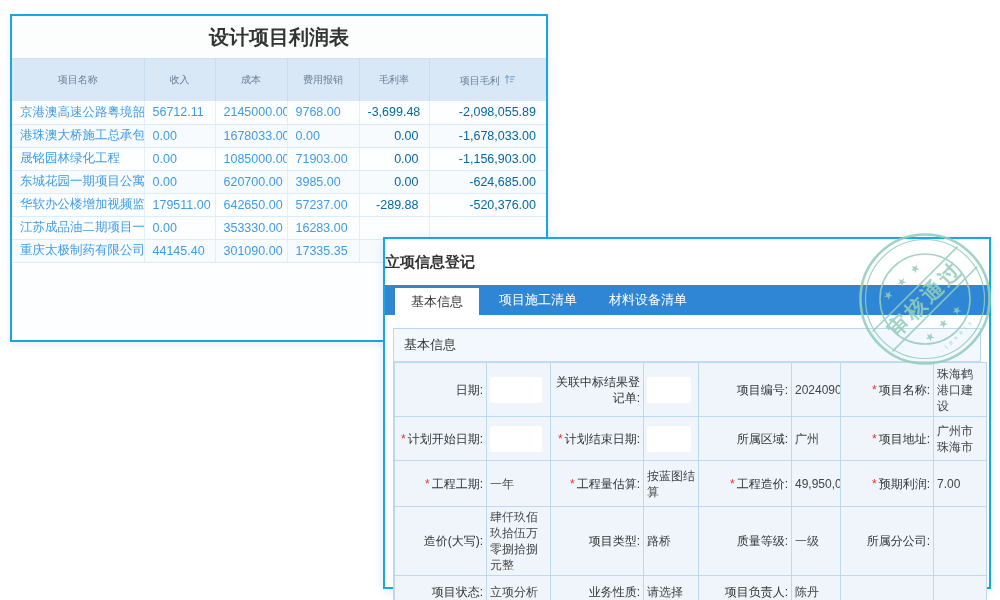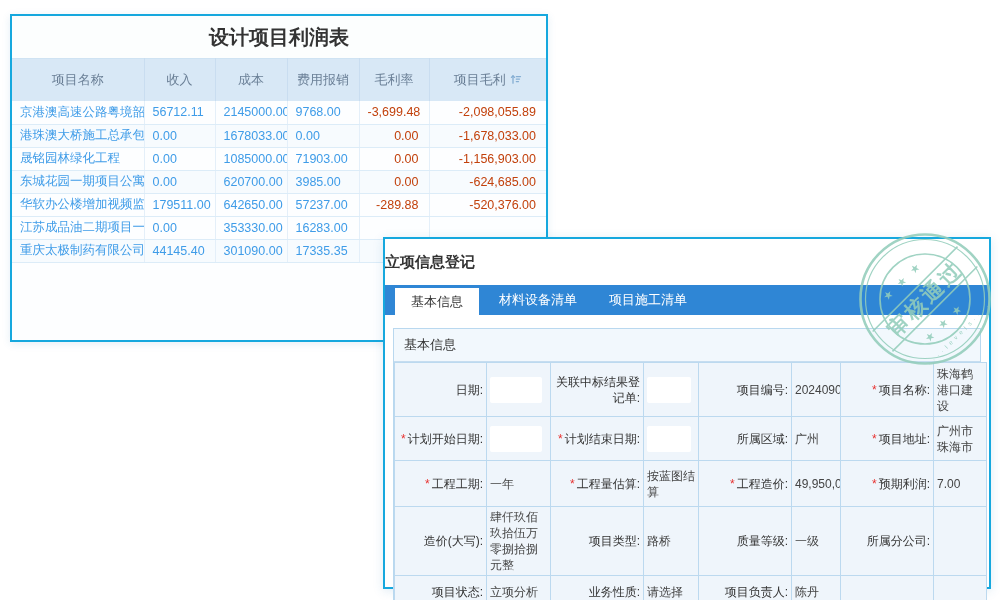--- a/index.html
+++ b/index.html
@@ -13,34 +13,34 @@
     position:absolute;left:10px;top:14px;width:538px;height:328px;
     background:#fdfeff;border:2px solid #16a8de;box-sizing:border-box;
     box-shadow:0 2px 8px rgba(40,120,180,.12);z-index:1;overflow:hidden;
   }
   .panel-title{
     height:42px;line-height:42px;text-align:center;font-size:20px;
     font-weight:bold;color:#333;background:#fcfefe;
   }
   table.profit{border-collapse:collapse;table-layout:fixed;width:534px;font-size:12.5px;}
   table.profit th{
-    background:#d8e8f6;color:#6a7f96;font-weight:normal;font-size:13px;
+    background:#d8e8f6;color:#6a7f96;font-weight:normal;font-size:10px;
     height:40px;text-align:center;border-right:1px solid #c9ddf0;
     border-top:1px solid #cfe3f3;overflow:hidden;white-space:nowrap;
   }
   table.profit th:last-child{border-right:none;}
   table.profit td{
     height:23px;border-bottom:1px solid #dcecf8;border-right:1px solid #e4eff9;
     padding:0 10px 0 8px;overflow:hidden;white-space:nowrap;box-sizing:border-box;
   }
   table.profit td:last-child{border-right:none;}
   table.profit tr.alt td{background:#f7fbfe;}
   td.c-name{color:#3f9ce8;text-align:left;}
   td.c-num{color:#3f9ce8;text-align:left;}
-  td.c-dark{color:#c2410c;text-align:right;}
+  td.c-dark{color:#0369a1;text-align:right;}
   .sort-icon{display:inline-block;vertical-align:-1px;margin-left:4px;}
   
   .reg-panel{
     position:absolute;left:383px;top:237px;width:608px;height:352px;
     background:#ffffff;border:2px solid #16a8de;box-sizing:border-box;
     box-shadow:0 2px 10px rgba(40,120,180,.15);z-index:2;
   }
   .reg-title{
     height:46px;line-height:46px;text-align:left;font-size:15px;
     font-weight:bold;color:#333;
@@ -159,22 +159,22 @@
           <td class="c-dark"></td>
         </tr>
       </tbody>
   </table>
 </div>
 
 <div class="reg-panel">
   <div class="reg-title">立项信息登记</div>
   <div class="tabbar">
     <div class="tab active">基本信息</div>
+    <div class="tab">项目施工清单</div>
     <div class="tab">材料设备清单</div>
-    <div class="tab">项目施工清单</div>
   </div>
   <div class="reg-content">
     <div class="section-box">
       <div class="section-header">基本信息</div>
       <table class="form">
         <colgroup>
           <col style="width:92px">
             <col style="width:64px">
             <col style="width:93px">
             <col style="width:55px">

